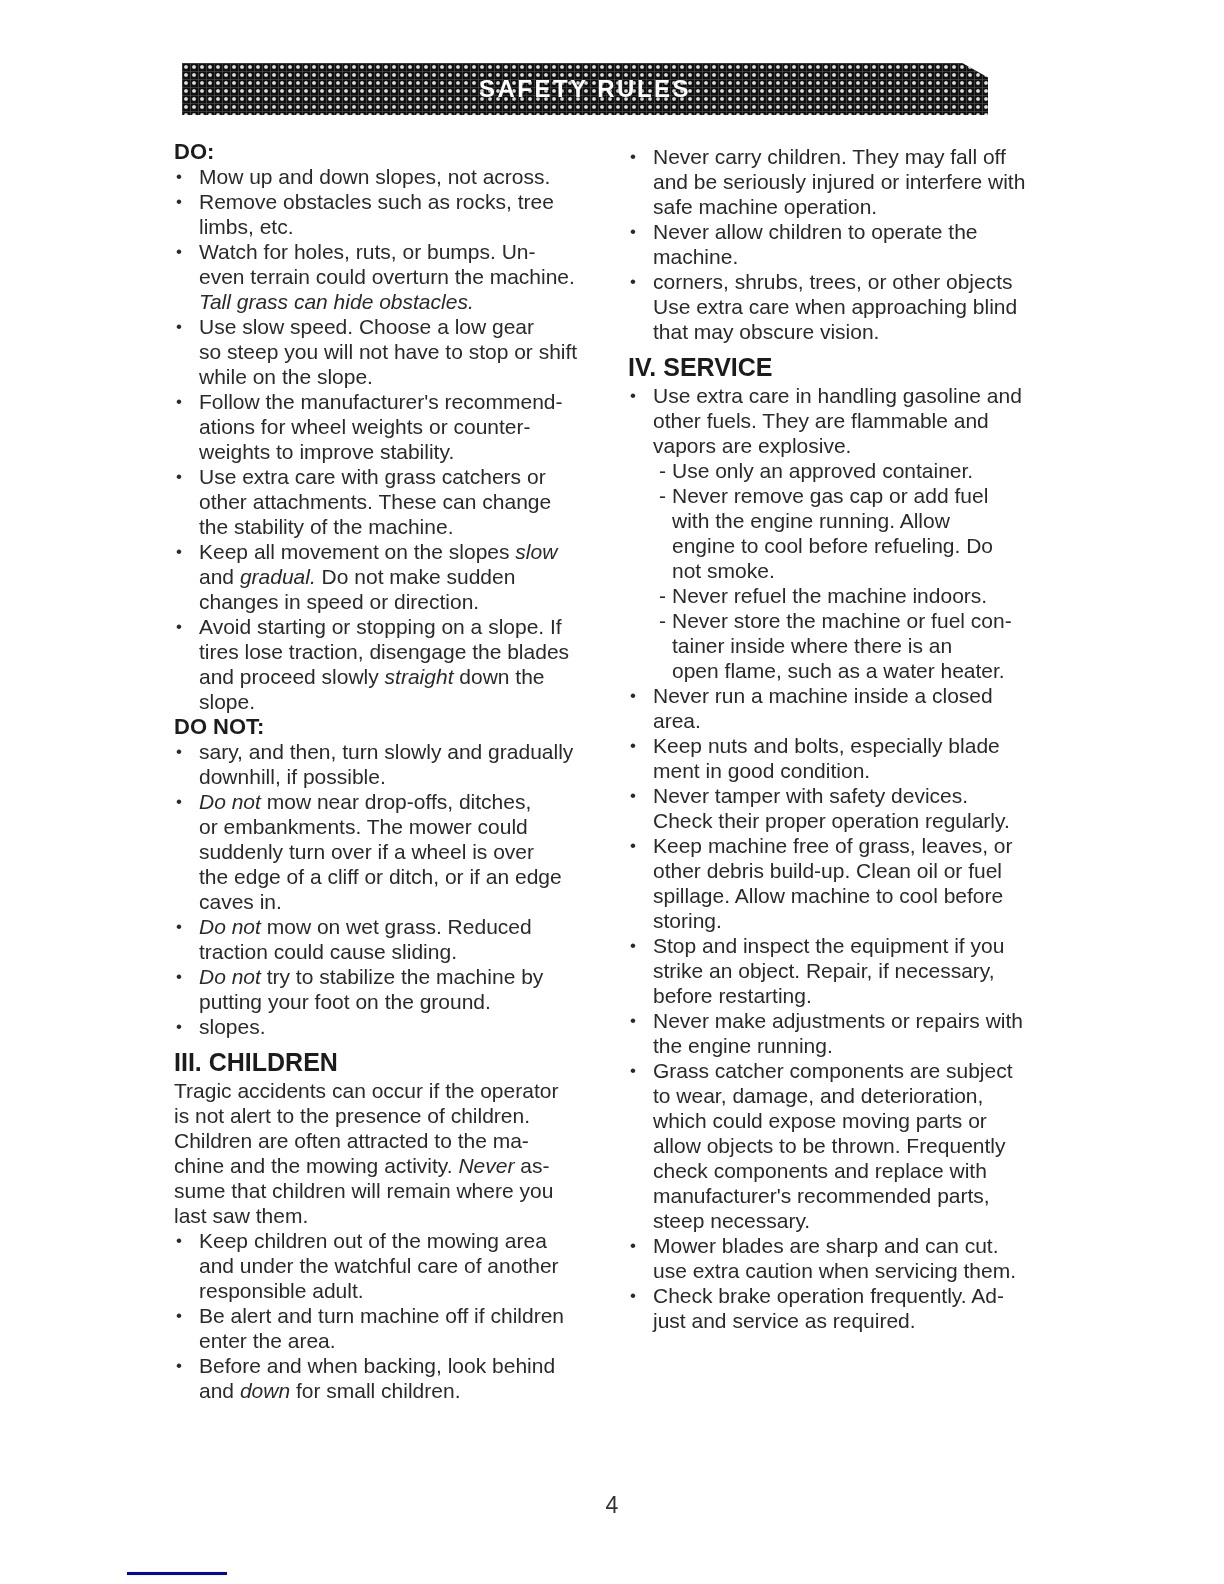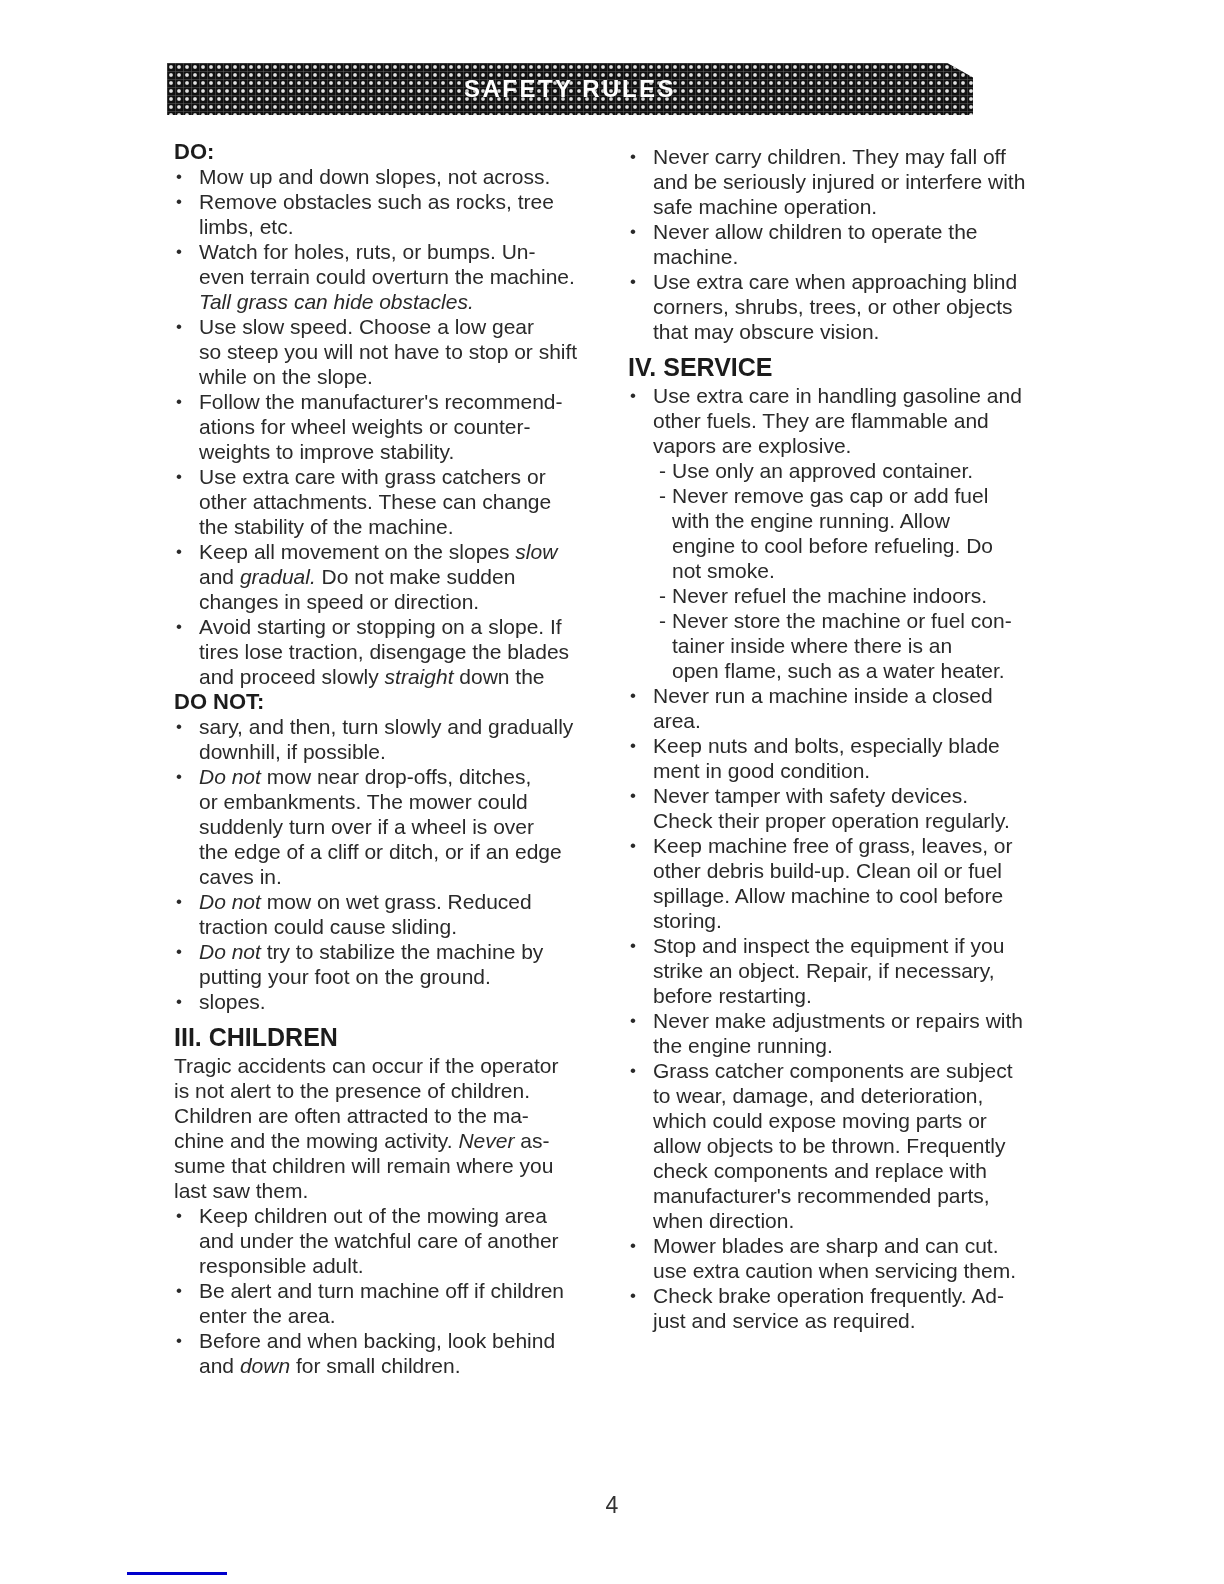--- a/index.html
+++ b/index.html
@@ -3,21 +3,21 @@
 <meta charset="utf-8">
 <style>
   html,body{margin:0;padding:0;}
   body{
     width:1224px;height:1584px;position:relative;background:#ffffff;
     font-family:"Liberation Sans",sans-serif;color:#2a2a2a;overflow:hidden;
   }
   .page{position:absolute;inset:0;}
   
   .band{
-    position:absolute;left:167px;top:63px;width:806px;height:52px;
+    position:absolute;left:182px;top:63px;width:806px;height:52px;
     background-color:#101010;
     background-image:
       radial-gradient(circle at 4px 4px, rgba(255,255,255,.88) 1.3px, rgba(255,255,255,0) 2.4px),
       linear-gradient(rgba(90,90,90,.55) 1px, transparent 1px),
       linear-gradient(90deg, rgba(90,90,90,.55) 1px, transparent 1px);
     background-size:8px 8px;
     display:flex;align-items:center;justify-content:center;
     clip-path:polygon(0 0, 96.8% 0, 100% 28%, 100% 100%, 0 100%);
   }
   .band-title{
@@ -105,20 +105,21 @@
           <div class="line"><span>and </span><i>gradual.</i><span> Do not make sudden</span></div>
           <div class="line"><span>changes in speed or direction.</span></div>
         </div>
       </div>
       <div class="block bullet">
         <span class="marker">•</span>
         <div class="lines">
           <div class="line"><span>Avoid starting or stopping on a slope. If</span></div>
           <div class="line"><span>tires lose traction, disengage the blades</span></div>
           <div class="line"><span>and proceed slowly </span><i>straight</i><span> down the</span></div>
+          <div class="line"><span>slope.</span></div>
         </div>
       </div>
       <div class="heading h2">DO NOT:</div>
       <div class="block bullet">
         <span class="marker">•</span>
         <div class="lines">
           <div class="line"><span>sary, and then, turn slowly and gradually</span></div>
           <div class="line"><span>downhill, if possible.</span></div>
         </div>
       </div>
@@ -198,22 +199,22 @@
       <div class="block bullet">
         <span class="marker">•</span>
         <div class="lines">
           <div class="line"><span>Never allow children to operate the</span></div>
           <div class="line"><span>machine.</span></div>
         </div>
       </div>
       <div class="block bullet">
         <span class="marker">•</span>
         <div class="lines">
+          <div class="line"><span>corners, shrubs, trees, or other objects</span></div>
           <div class="line"><span>Use extra care when approaching blind</span></div>
-          <div class="line"><span>corners, shrubs, trees, or other objects</span></div>
           <div class="line"><span>that may obscure vision.</span></div>
         </div>
       </div>
       <div class="heading h1">IV. SERVICE</div>
       <div class="block bullet">
         <span class="marker">•</span>
         <div class="lines">
           <div class="line"><span>Use extra care in handling gasoline and</span></div>
           <div class="line"><span>other fuels. They are flammable and</span></div>
           <div class="line"><span>vapors are explosive.</span></div>
@@ -295,21 +296,21 @@
       </div>
       <div class="block bullet">
         <span class="marker">•</span>
         <div class="lines">
           <div class="line"><span>Grass catcher components are subject</span></div>
           <div class="line"><span>to wear, damage, and deterioration,</span></div>
           <div class="line"><span>which could expose moving parts or</span></div>
           <div class="line"><span>allow objects to be thrown. Frequently</span></div>
           <div class="line"><span>check components and replace with</span></div>
           <div class="line"><span>manufacturer's recommended parts,</span></div>
-          <div class="line"><span>when direction.</span></div>
+          <div class="line"><span>steep necessary.</span></div>
         </div>
       </div>
       <div class="block bullet">
         <span class="marker">•</span>
         <div class="lines">
           <div class="line"><span>Mower blades are sharp and can cut.</span></div>
           <div class="line"><span>use extra caution when servicing them.</span></div>
         </div>
       </div>
       <div class="block bullet">

